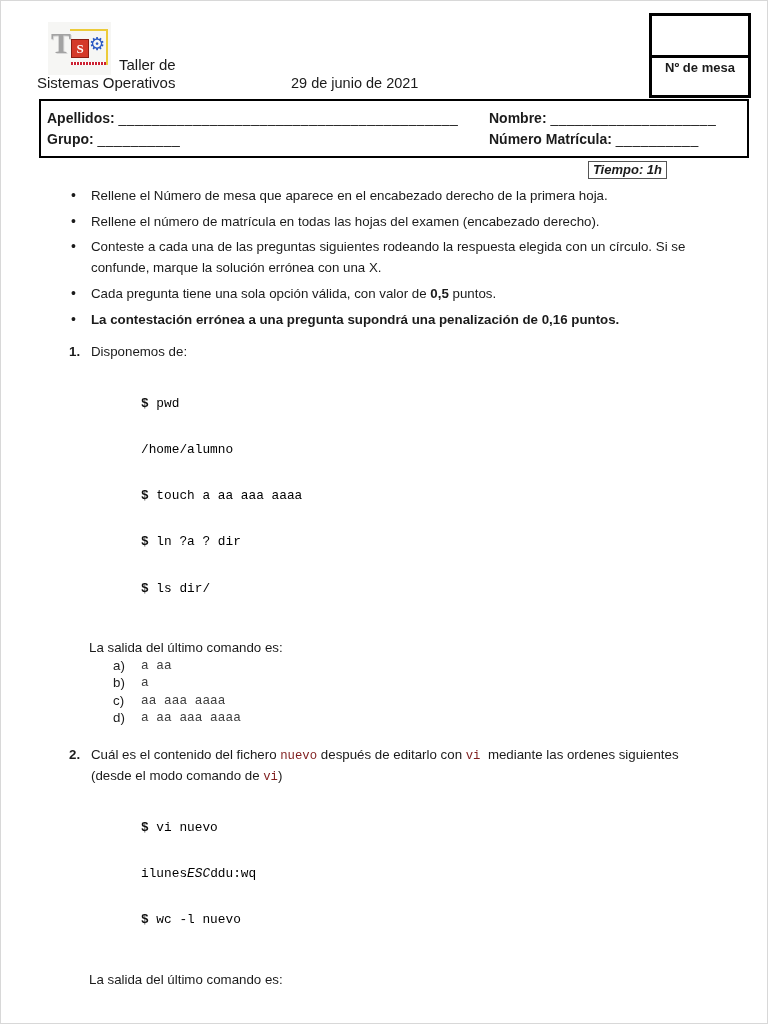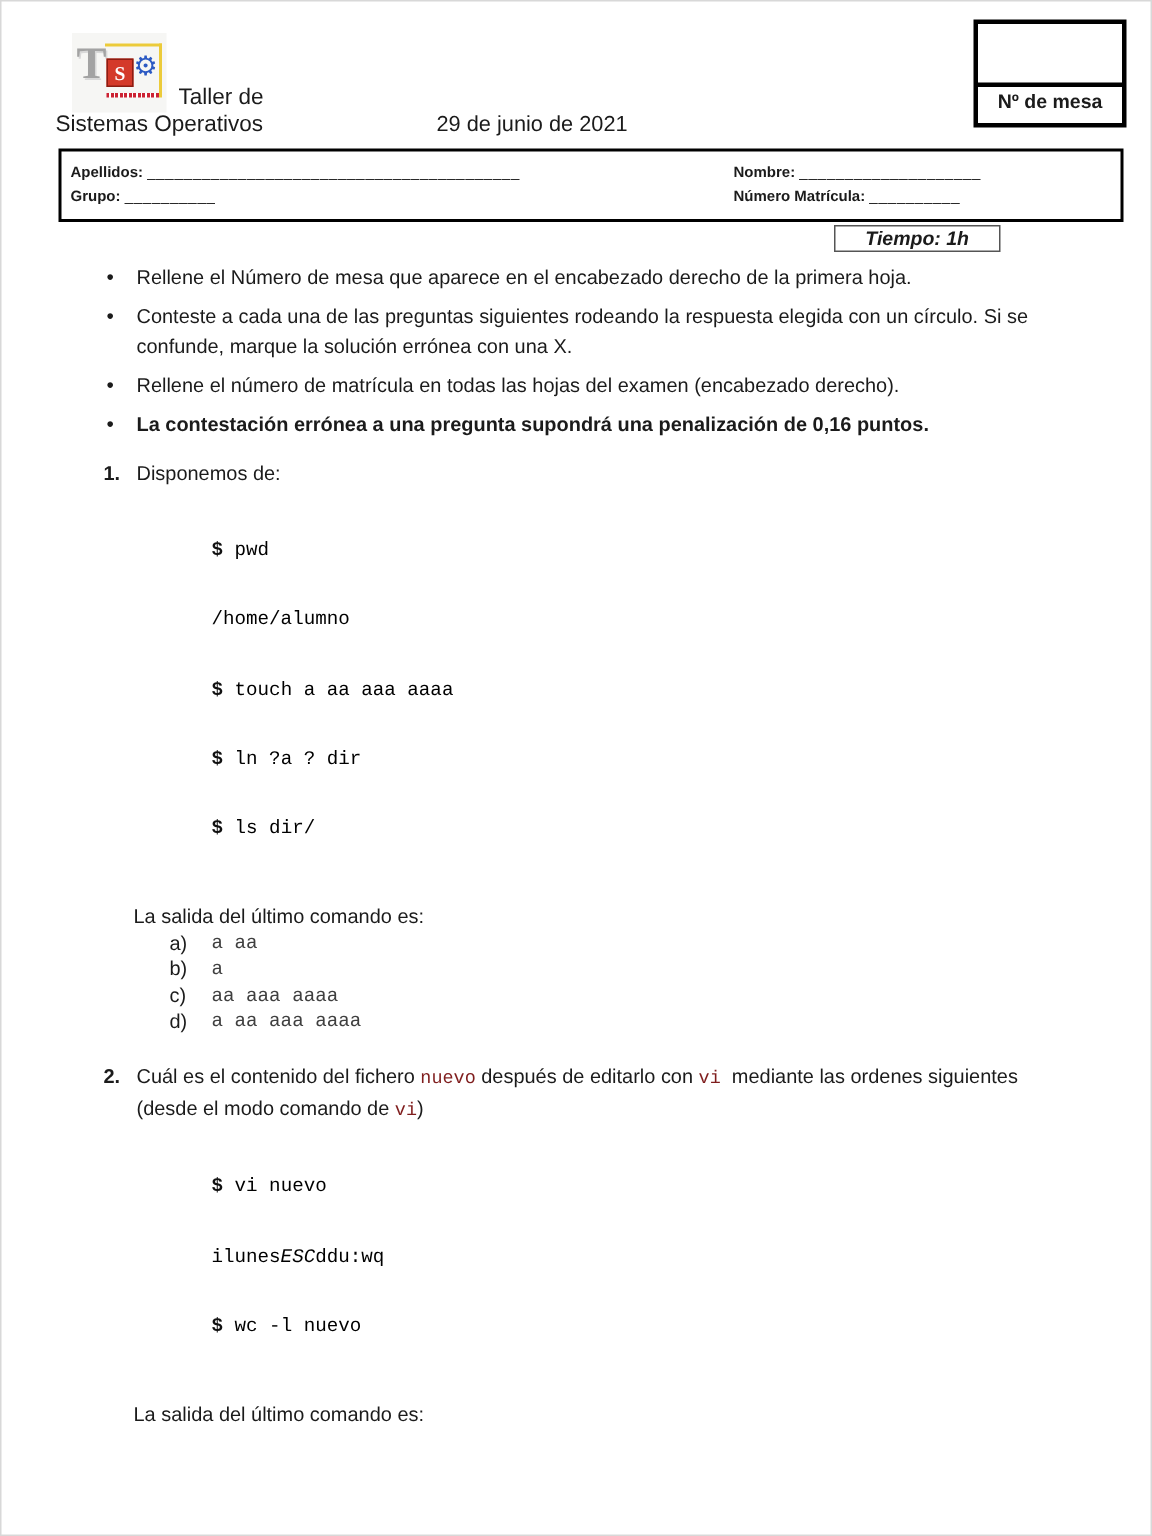--- a/index.html
+++ b/index.html
@@ -17,30 +17,30 @@
           border:1px solid #8c1d12;color:#fff;font-family:"Liberation Serif",serif;
           font-weight:700;font-size:13px;display:flex;align-items:center;justify-content:center;}
   .logo-gear{position:absolute;left:41px;top:13px;font-size:18px;color:#2b59c3;line-height:1;}
   .logo-strip{position:absolute;left:23px;top:40px;width:35px;height:3px;
               background:repeating-linear-gradient(90deg,#c23,#c23 2px,#fff 2px,#fff 3px);}
   .title1{position:absolute;left:118px;top:55px;font-size:15px;}
   .title2{position:absolute;left:36px;top:73px;font-size:15px;}
   .hdate{position:absolute;left:290px;top:74px;font-size:14.5px;}
   .mesa-box{position:absolute;left:648px;top:12px;width:96px;border:3px solid #000;background:#fff;}
   .mesa-top{height:39px;border-bottom:3px solid #000;}
-  .mesa-label{font-weight:700;font-size:13px;text-align:center;padding:2px 1px 7px;}
+  .mesa-label{font-weight:700;font-size:13px;text-align:center;padding:2px 1px 20px;}
   
-  .form-box{margin:0 18px 0 38px;border:2px solid #000;padding:4px 24px 9px 6px;font-size:10px;}
+  .form-box{margin:0 18px 0 38px;border:2px solid #000;padding:4px 24px 9px 6px;font-size:14px;}
   .form-row{display:flex;margin-top:5px;}
   .f-left{width:442px;}
   .f-right{flex:1;}
   .f-label{font-weight:700;}
   .f-line{letter-spacing:.5px;}
   .tiempo-row{text-align:right;margin:2px 100px 0 0;}
-  .tiempo-box{display:inline-block;border:1px solid #555;padding:0 20px 1px;
+  .tiempo-box{display:inline-block;border:1px solid #555;padding:0 4px 1px;
               font-style:italic;font-weight:700;font-size:13px;}
   
   .instructions{list-style:none;margin:7px 0 0;padding:0 53px 0 68px;font-size:13.3px;}
   .instructions li{position:relative;padding-left:22px;margin-bottom:5px;line-height:1.56;max-width:640px;}
   .instructions li::before{content:"•";position:absolute;left:2px;top:-1px;font-size:14px;}
   .b{font-weight:700;}
   
   .question{margin-top:12px;}
   .q-head{display:flex;margin-left:68px;font-size:13.3px;line-height:1.55;}
   .q-num{font-weight:700;width:22px;flex:none;}
@@ -102,22 +102,23 @@
       </div>
     </div>
   </div>
 
   <div class="tiempo-row">
     <span class="tiempo-box">Tiempo: 1h</span>
   </div>
 
   <ul class="instructions">
     <li>Rellene el Número de mesa que aparece en el encabezado derecho de la primera hoja.</li>
+    <li>Rellene el número de matrícula en todas las hojas del examen (encabezado derecho).</li>
     <li>Conteste a cada una de las preguntas siguientes rodeando la respuesta elegida con un círculo. Si se confunde, marque la solución errónea con una X.</li>
-    <li>Rellene el número de matrícula en todas las hojas del examen (encabezado derecho).</li>
+    <li><span>Cada pregunta tiene una sola opción válida, con valor de </span><span class="b">0,5</span><span> puntos.</span></li>
     <li><span class="b">La contestación errónea a una pregunta supondrá una penalización de 0,16 puntos.</span></li>
   </ul>
 
   <section class="question">
     <div class="q-head">
       <span class="q-num">1.</span>
       <span class="q-text">Disponemos de:</span>
     </div>
     <div class="code">
       <div class="pl">$ pwd</div>

